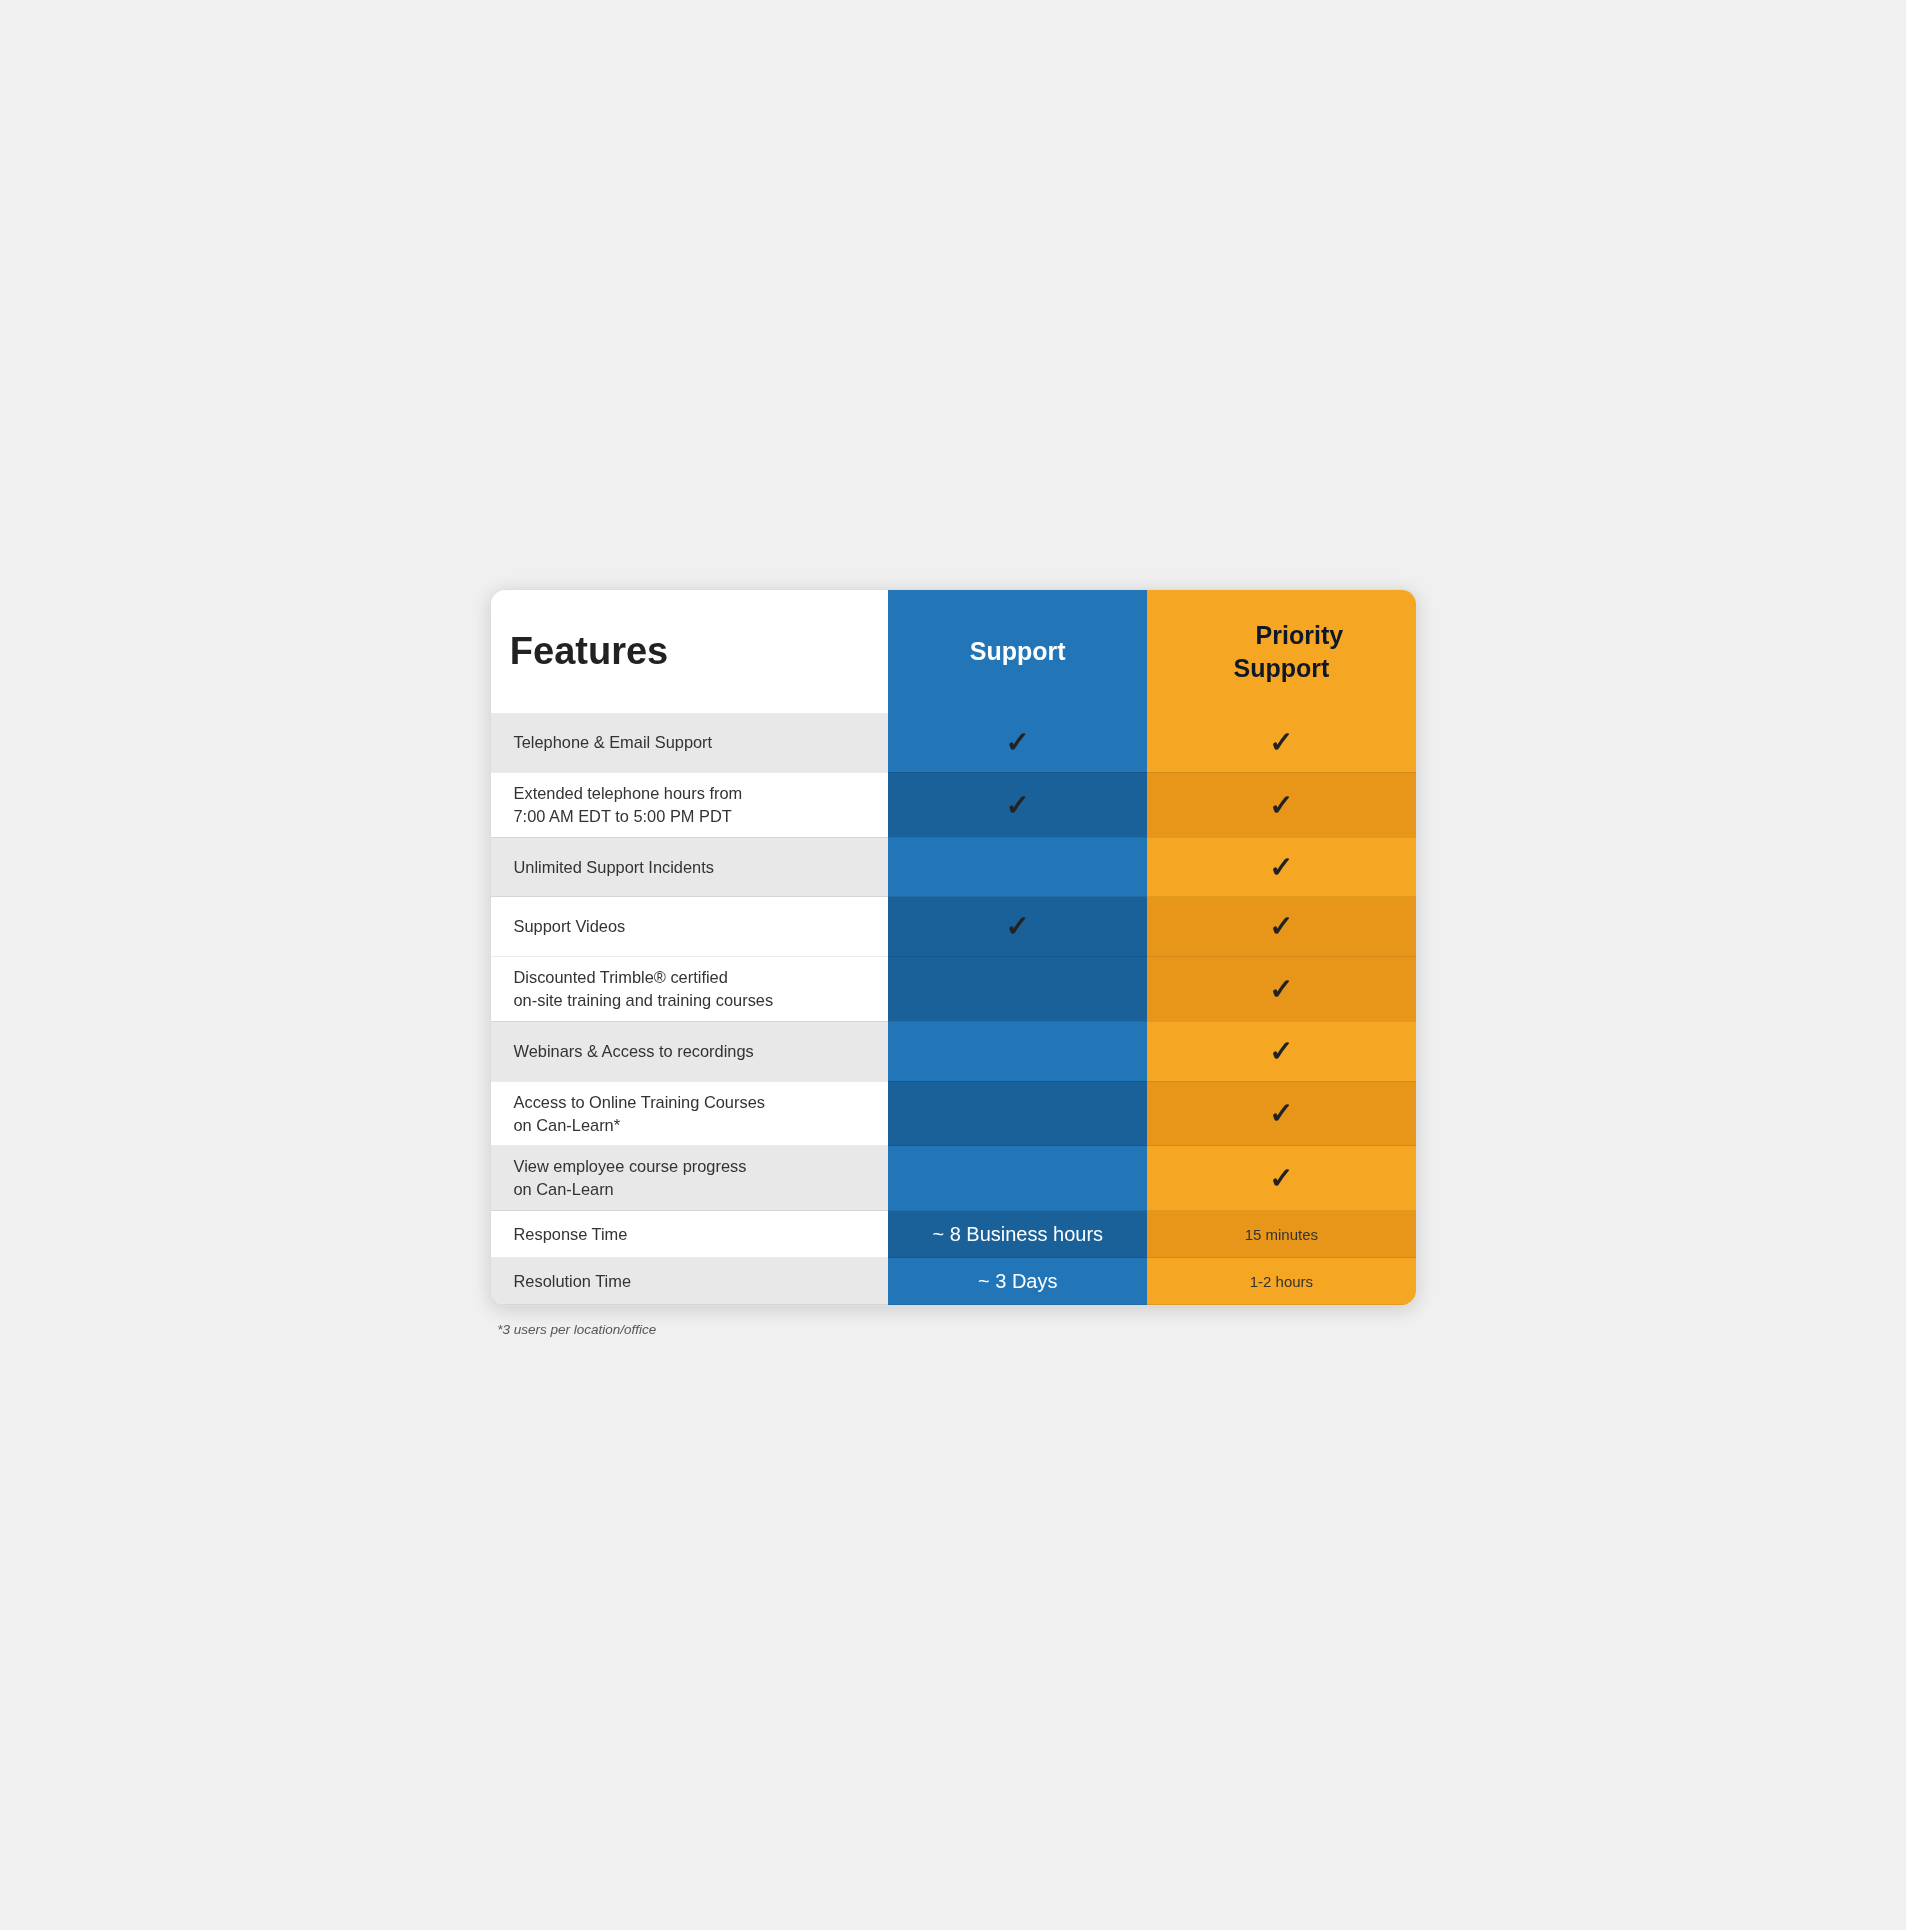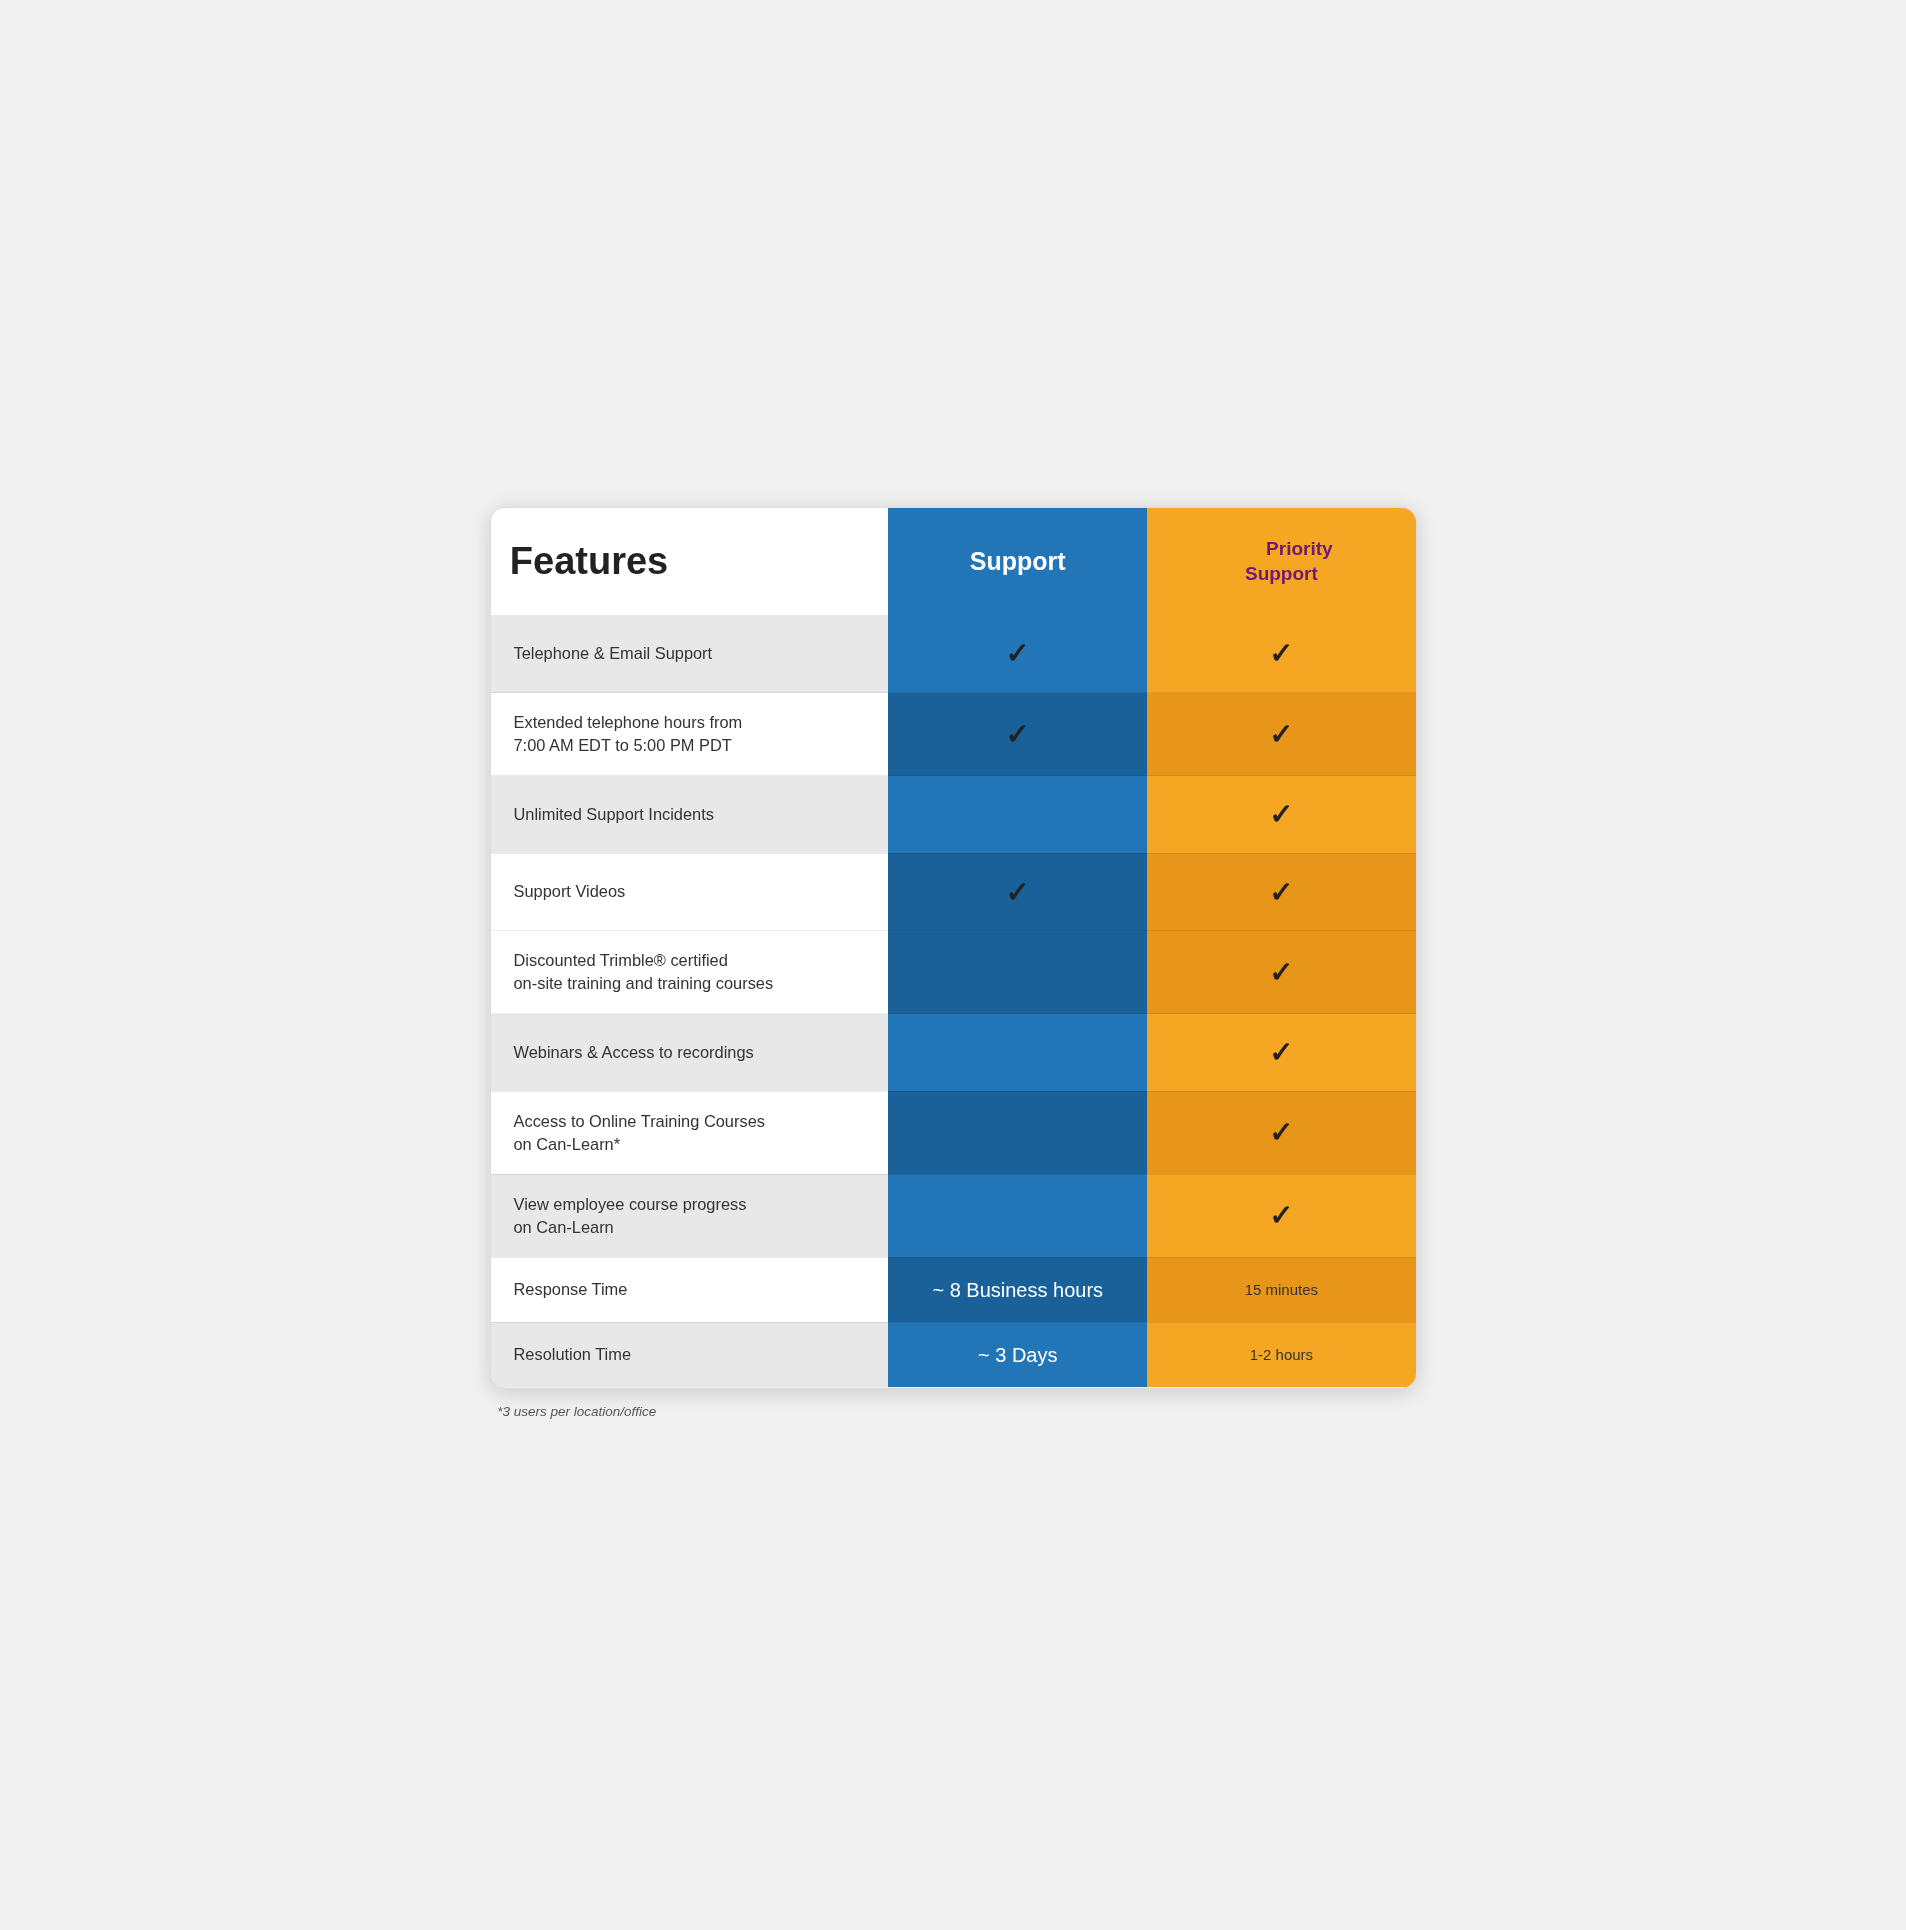--- a/index.html
+++ b/index.html
@@ -65,30 +65,30 @@
       font-weight: bold;
       color: #ffffff;
     }
 
     .header-priority {
       background: #f5a623;
       width: 29%;
     }
 
     .header-priority-title {
-      font-size: 19px;
-      font-weight: bold;
-      color: #701a75;
+      font-size: 25px;
+      font-weight: bold;
+      color: #0f172a;
       line-height: 1.3;
       margin-left: 36px;
     }
 
     
     .data-row td {
-      padding: 18px 23px;
+      padding: 9px 23px;
       vertical-align: middle;
       font-size: 16.4px;
       line-height: 1.4;
     }
 
     .feature-cell {
       color: #333;
       background: #fff;
     }
 

